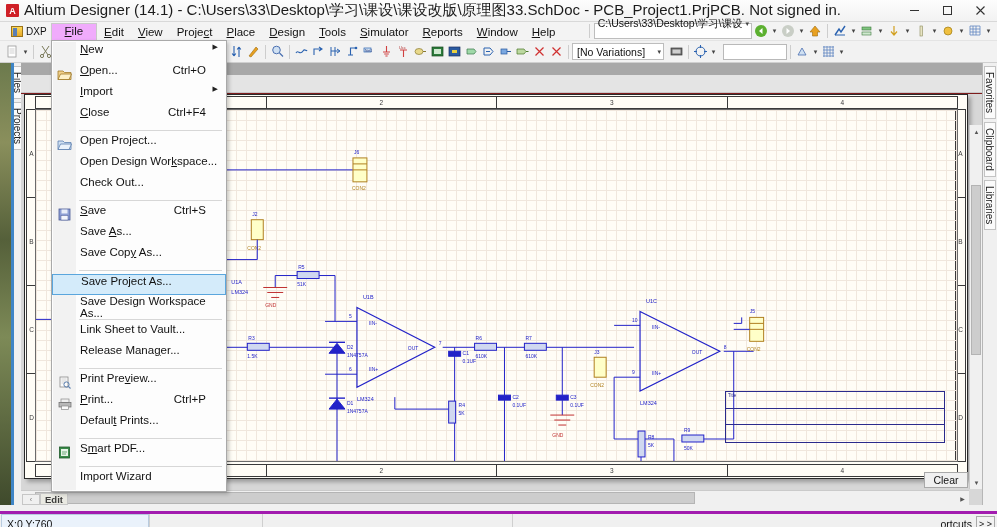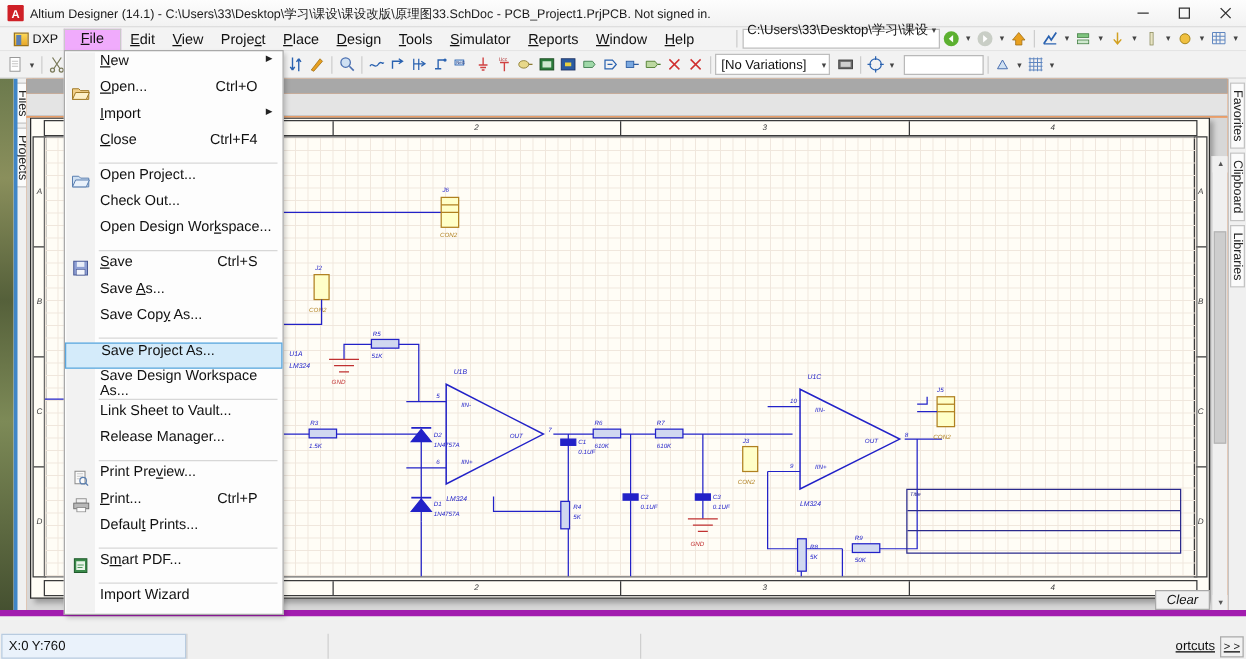--- a/index.html
+++ b/index.html
@@ -20,21 +20,21 @@
     background: linear-gradient(#fdfdfd, #f2f2f2);
     border-bottom:1px solid #d8d8d8;
     display:flex; align-items:center;
   }
   #app-icon {
     width:13px; height:13px; margin-left:6px; margin-right:5px;
     background:#cf2027; color:#fff; font-size:9px; font-weight:bold;
     display:flex; align-items:center; justify-content:center;
     border-radius:1px;
   }
-  #title-text { color:#1b1b1b; font-size:10px; white-space:nowrap; }
+  #title-text { color:#1b1b1b; font-size:15px; white-space:nowrap; }
   .win-btns { margin-left:auto; display:flex; height:22px; }
   .win-btn {
     width:33px; height:22px; display:flex; align-items:center; justify-content:center;
     color:#333; font-size:12px;
   }
   .win-btn svg { display:block; }
 
   
   #menurow {
     position:absolute; left:0; top:22px; width:997px; height:19px;
@@ -111,22 +111,21 @@
 
   
   #rightdock {
     position:absolute; right:0; top:63px; width:15px; height:442px;
     background:#f0f0f0; border-left:1px solid #b6b6b6;
   }
 
   
   #docarea {
     position:absolute; left:21px; top:63px; right:15px; bottom:22px;
-    background:#f97316;
-    font-style:italic;
+    background:#7f1d1d;
   }
   #doctabbar {
     position:absolute; left:0; top:0; right:0; height:12px;
     background:#a8a8a8;
   }
   #doctabbar2 {
     position:absolute; left:0; top:12px; right:0; height:18px;
     background:#e4e4e4; border-bottom:1px solid #c8c8c8;
   }
   #canvaswrap {
@@ -205,23 +204,23 @@
   }
 
   
   #photostrip {
     position:absolute; left:0; top:63px; width:11px; height:442px;
     background:linear-gradient(180deg,#6c7a4d 0%, #8a8f5c 18%, #55603a 40%, #7d8a57 62%, #3f4a2c 100%);
   }
 
   
   #statusbar {
-    position:absolute; left:0; bottom:0; width:997px; height:39px;
-    background:#f0f0f0; border-top:5px solid #a21caf;
-    display:flex; align-items:flex-end;
+    position:absolute; left:0; bottom:0; width:997px; height:16px;
+    background:#f0f0f0; border-top:3px solid #a21caf;
+    display:flex; align-items:flex-start;
   }
   #coord {
     width:148px; height:20px; margin-left:1px;
     background:#eaf2fb; border:1px solid #b8cbdf;
     display:flex; align-items:center; padding-left:5px;
     font-size:10.5px; color:#111;
   }
   .sb-cell { height:20px; border-left:1px solid #cfcfcf; }
   #shortcuts {
     margin-left:auto; display:flex; align-items:center; height:20px;text-decoration:underline;
@@ -896,24 +895,24 @@
       <div class="mi">
         <span class="mi-icon">
           <svg width="15" height="13" viewBox="0 0 15 13">
             <path d="M1 3 H6 L7.5 4.5 H14 V11.5 H1 Z" fill="#cfe0f2" stroke="#5a7fb0" stroke-width=".8"></path>
             <path d="M1 11.5 L3.5 6 H14.5 L12 11.5 Z" fill="#eaf2fb" stroke="#5a7fb0" stroke-width=".8"></path>
           </svg>
         </span>
         <span>Open Project...</span>
       </div>
       <div class="mi">
+        <span>Open Design Wor<u>k</u>space...</span>
+      </div>
+      <div class="mi">
         <span>Check Out...</span>
-      </div>
-      <div class="mi">
-        <span>Open Design Wor<u>k</u>space...</span>
       </div>
       <div class="msep"></div>
       <div class="mi">
         <span class="mi-icon">
           <svg width="13" height="13" viewBox="0 0 13 13">
             <rect x="1" y="1" width="11" height="11" fill="#8e9fd4" stroke="#4a5a96" stroke-width=".8"></rect>
             <rect x="3.5" y="1.5" width="6" height="4" fill="#e8edf8"></rect>
             <rect x="3" y="7.5" width="7" height="4.5" fill="#f4f6fc" stroke="#4a5a96" stroke-width=".5"></rect>
           </svg>
         </span>

